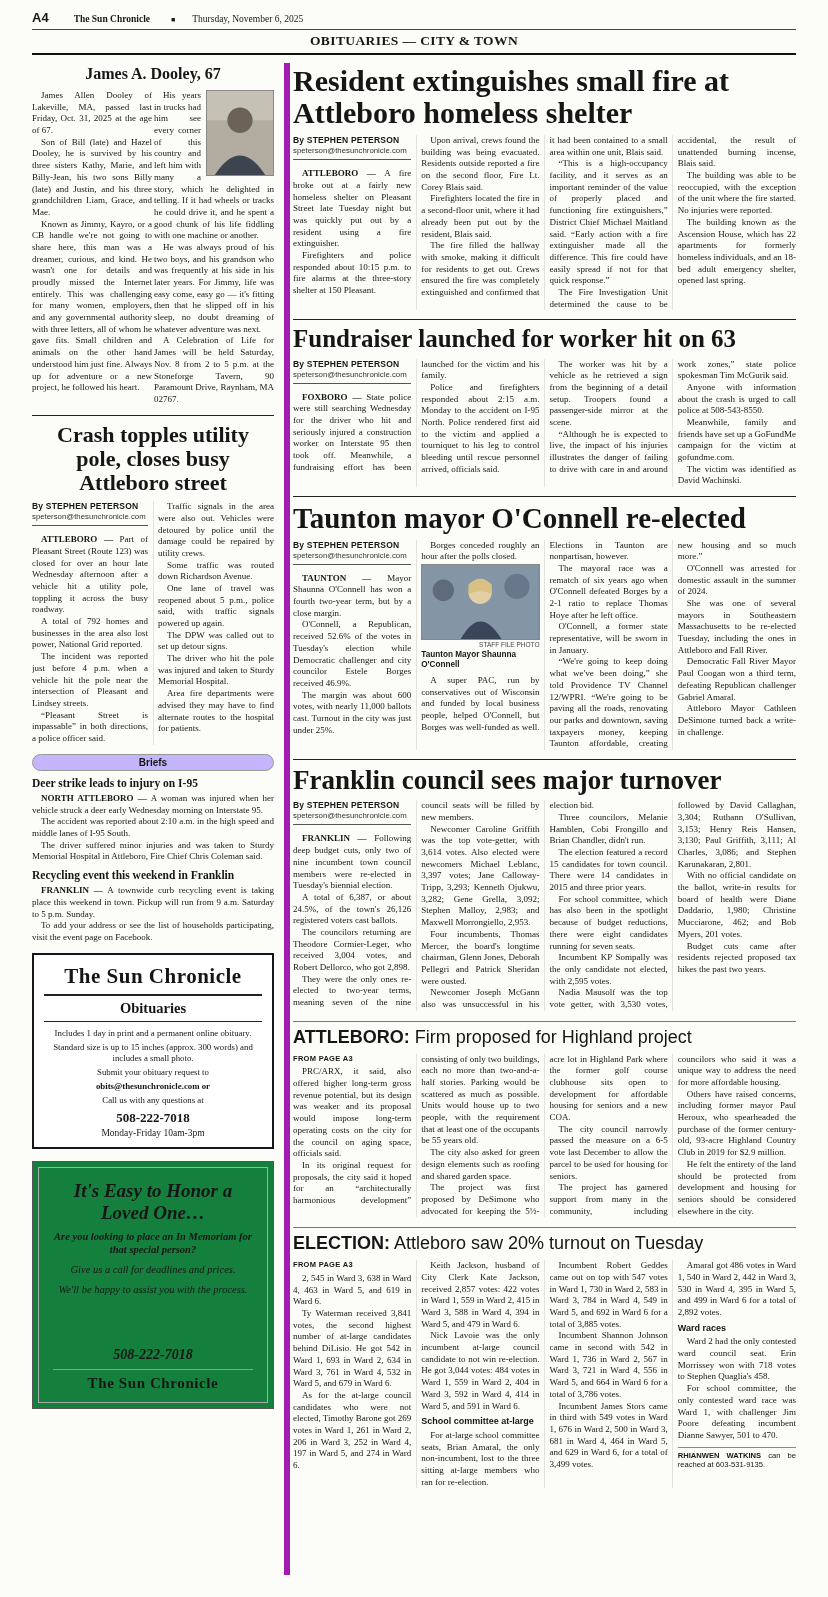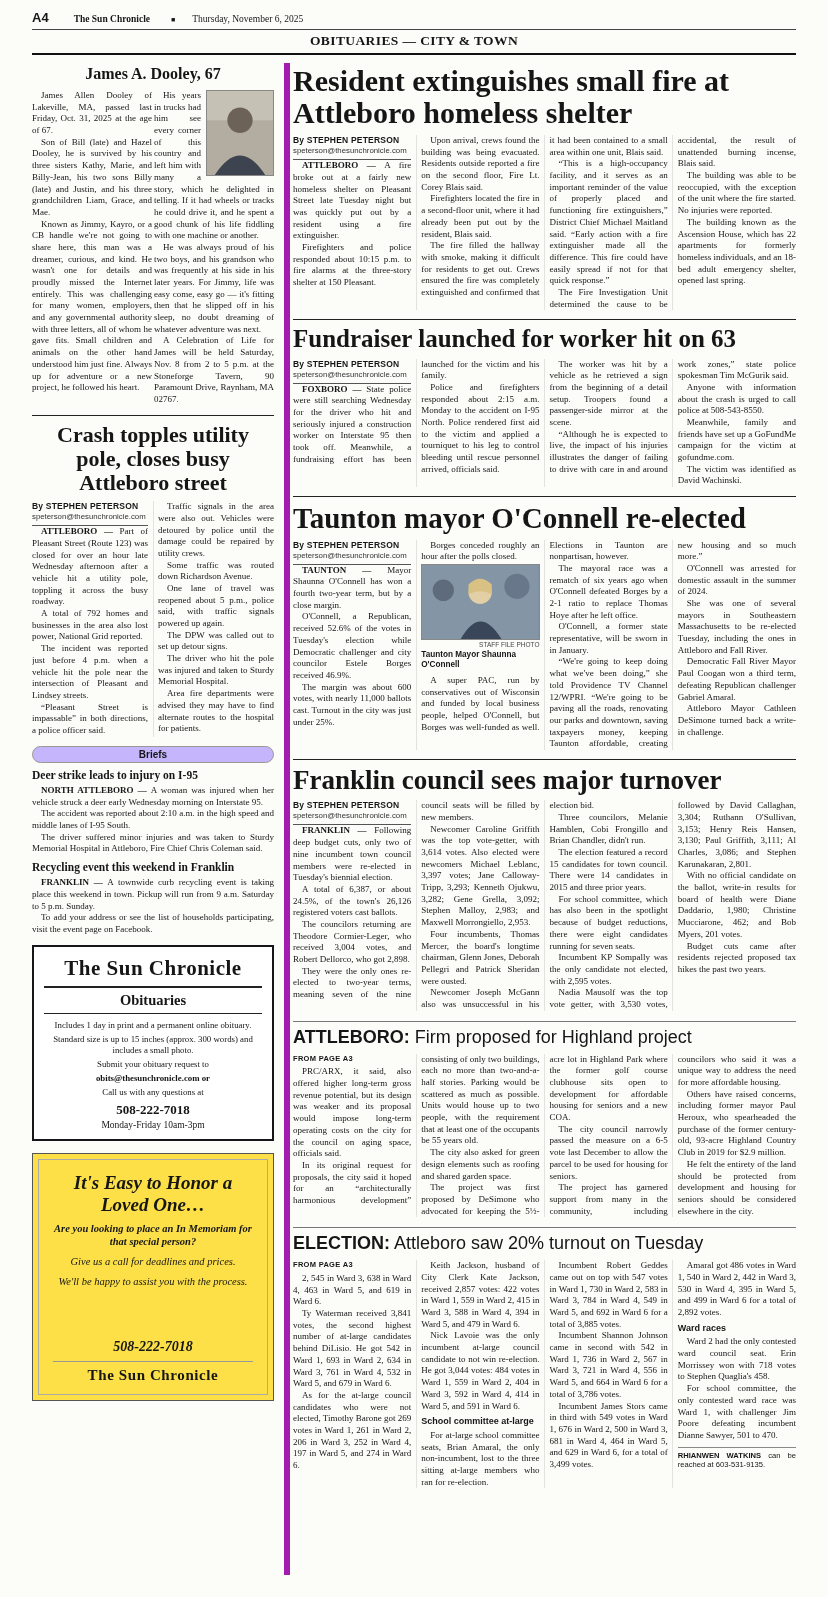--- a/index.html
+++ b/index.html
@@ -23,21 +23,21 @@
   
   .body{font-size:9px;line-height:1.3;text-align:justify;column-gap:10px;
         column-rule:1px solid #e3e3dd;hyphens:auto}
   .cols-4{column-count:4}
   .cols-2{column-count:2}
   .para{text-indent:9px}
   .para b{font-weight:bold}
   h4.subhead{font-family:"Liberation Sans",sans-serif;font-size:9px;font-weight:bold;
         margin:4px 0 2px;text-indent:0;text-align:left}
   .byline{font-family:"Liberation Sans",sans-serif;border-bottom:1px solid #555;
-        padding-bottom:3px;margin-bottom:0;break-inside:avoid}
+        padding-bottom:3px;margin-bottom:8px;break-inside:avoid}
   .by-name{display:block;font-weight:bold;font-size:8.5px;letter-spacing:.2px}
   .by-email{display:block;font-size:7.8px;color:#333}
   .dateline{font-weight:bold}
 
   .article{margin-bottom:9px}
   .rule{border-top:1.5px solid #222;padding-top:4px;margin-top:4px}
   .headline-fire{font-size:30px;line-height:1.05;font-weight:bold;margin:2px 0 7px}
   .headline-fund{font-size:25px;line-height:1.05;font-weight:bold;margin:2px 0 6px}
   .headline-taunton{font-size:29px;line-height:1.05;font-weight:bold;margin:2px 0 6px}
   .headline-franklin{font-size:27px;line-height:1.05;font-weight:bold;margin:2px 0 6px}
@@ -67,21 +67,21 @@
   
   .obits-ad{border:2.5px solid #15151a;margin-top:8px;padding:8px 10px 9px;text-align:center;background:#fff}
   .ad-brand{font-size:21px;font-weight:bold;letter-spacing:.5px;padding:1px 0 5px;border-bottom:2px solid #222}
   .ad-obit-title{font-size:14.5px;font-weight:bold;padding:4px 0;border-bottom:1.5px solid #222;margin-bottom:6px}
   .obits-ad p{font-size:8.8px;line-height:1.35;margin:2px 0}
   .ad-strong{font-weight:bold}
   .ad-phone{font-size:13px;font-weight:bold;margin-top:3px}
   .ad-hours{font-size:9.5px;margin-top:2px}
 
   
-  .memoriam-ad{border:1px solid #555;padding:5px;margin-top:12px;background:#fde047;height:248px}
+  .memoriam-ad{border:1px solid #555;padding:5px;margin-top:12px;background:#15803d;height:248px}
   .mem-inner{border:1px solid #aaa;height:100%;padding:12px 14px 10px;display:flex;
         flex-direction:column;align-items:center;text-align:center;gap:6px}
   .mem-title{font-size:19px;font-weight:bold;font-style:italic;line-height:1.15}
   .mem-q{font-style:italic;font-weight:bold;font-size:10.5px;line-height:1.3}
   .mem-t{font-style:italic;font-size:10.5px;line-height:1.3}
   .mem-phone{font-style:italic;font-size:14px;font-weight:bold;margin-top:auto}
   .mem-brand{font-size:15px;font-weight:bold;letter-spacing:.6px;border-top:1px solid #999;
         padding-top:5px;width:100%}
 
   

